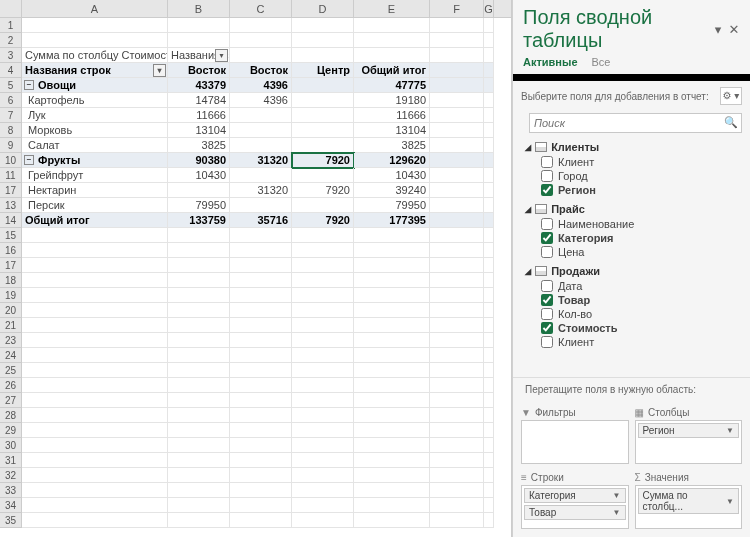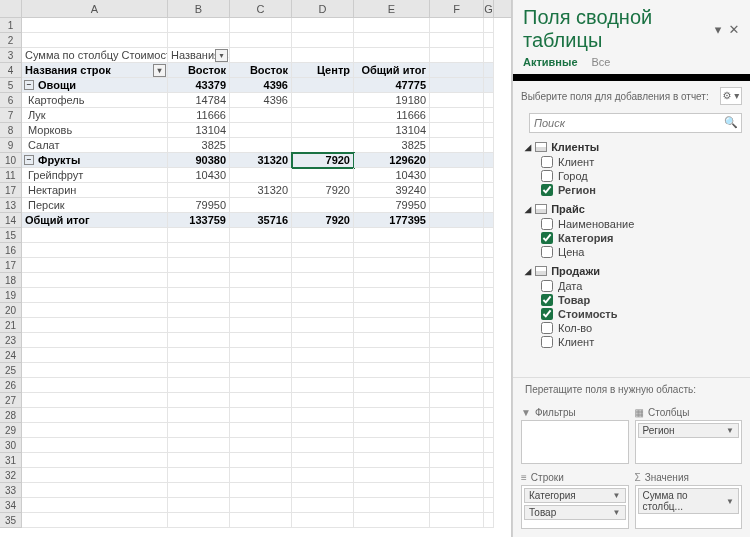--- a/index.html
+++ b/index.html
@@ -483,27 +483,27 @@
           <span>Продажи</span>
         </div>
         <div class="fld">
           <input type="checkbox" style="">
           <label>Дата</label>
         </div>
         <div class="fld chk">
           <input type="checkbox" checked="" style="">
           <label>Товар</label>
         </div>
+        <div class="fld">
+          <input type="checkbox" style="">
+          <label>Кол-во</label>
+        </div>
         <div class="fld chk">
           <input type="checkbox" checked="" style="">
           <label>Стоимость</label>
-        </div>
-        <div class="fld">
-          <input type="checkbox" style="">
-          <label>Кол-во</label>
         </div>
         <div class="fld">
           <input type="checkbox" style="">
           <label>Клиент</label>
         </div>
       </div>
     </div>
   <div class="dragtxt">Перетащите поля в нужную область:</div>
   <div class="zones">
     <div class="zone">

